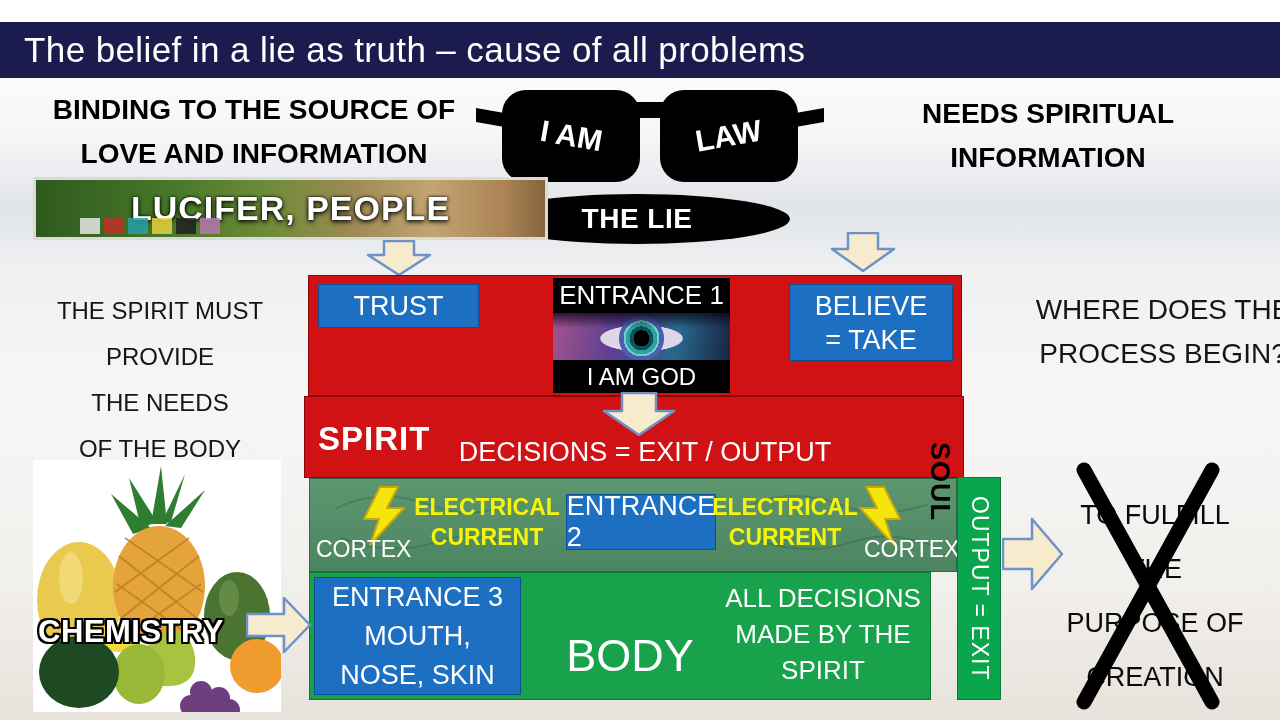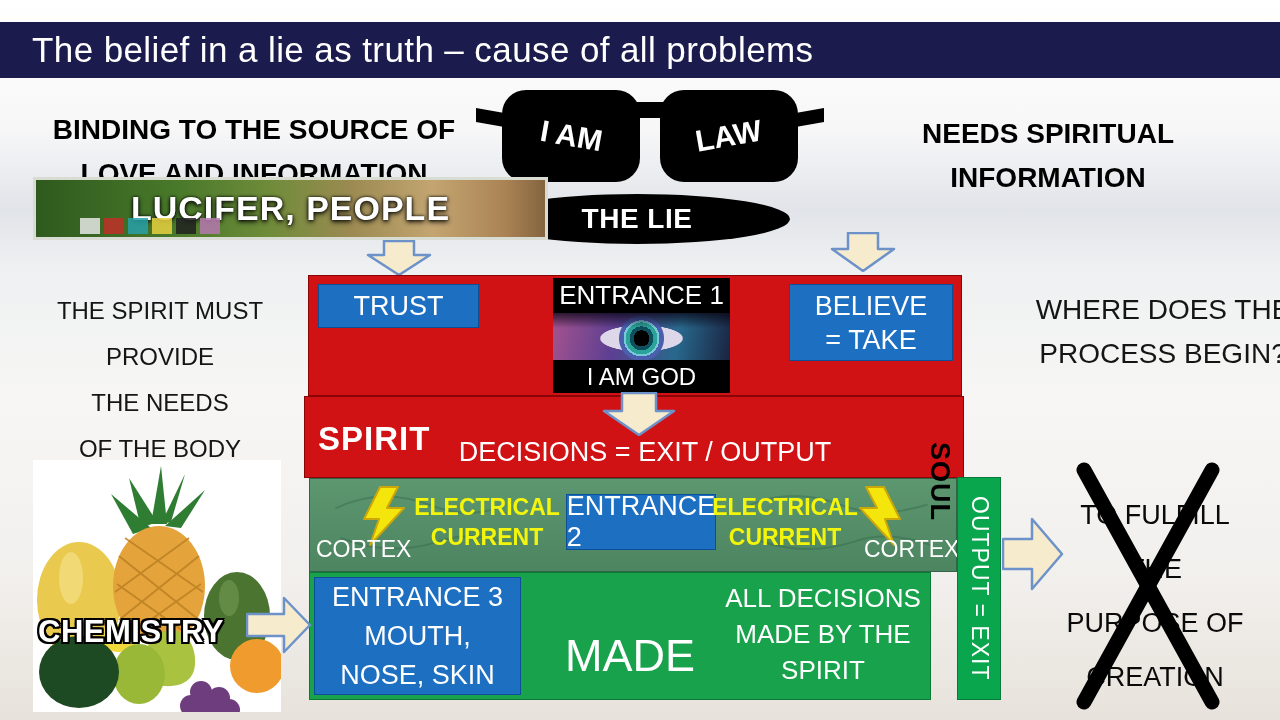--- a/index.html
+++ b/index.html
@@ -6,24 +6,24 @@
   .stage{
     position:relative;width:1280px;height:720px;overflow:hidden;
     font-family:"Liberation Sans", sans-serif;
     background:linear-gradient(180deg,#ffffff 0%,#f7f7f8 18%,#e1e4e9 29%,#eef0f1 37%,#f7f6f5 55%,#f2f0ed 80%,#e7e2db 100%);
   }
   .abs{position:absolute;}
   .flexc{display:flex;align-items:center;justify-content:center;}
   .preline{white-space:pre-line;}
 
   #header{left:0;top:22px;width:1280px;height:56px;background:#1b1b4d;color:#fff;
-    display:flex;align-items:center;padding-left:32px;box-sizing:border-box;
+    display:flex;align-items:center;padding-left:24px;box-sizing:border-box;
     font-size:35px;font-weight:300;letter-spacing:.4px;}
 
-  .h-bold{font-weight:700;color:#000;text-align:center;line-height:44px;margin-top:20px;}
+  .h-bold{font-weight:700;color:#000;text-align:center;line-height:44px;}
   #binding{left:28px;top:88px;width:452px;font-size:28px;}
   #needs{left:852px;top:92px;width:392px;font-size:28px;}
 
   #glasses{left:476px;top:82px;width:348px;height:110px;}
   #thelie{left:484px;top:194px;width:306px;height:50px;background:#000;border-radius:50%;
     color:#fff;font-weight:700;font-size:28px;letter-spacing:.5px;}
 
   #lucifer{left:33px;top:177px;width:515px;height:63px;border:3px solid #d8dcd2;box-sizing:border-box;
     background:linear-gradient(90deg,#2e5a1e 0%,#49792a 28%,#6f8c3a 46%,#9c8a52 62%,#c3a571 78%,#ab8355 92%,#84653f 100%);}
   #lucifer .label{color:#fff;font-weight:700;font-size:34px;letter-spacing:1px;
@@ -199,21 +199,21 @@
     <span>OUTPUT = EXIT</span>
   </div>
   <svg id="arrowOut" class="abs arrow" viewBox="0 0 62 80">
     <polygon points="1,25 30,25 30,5 60,40 30,75 30,55 1,55"></polygon>
   </svg>
 
   <div id="bodyBox" class="abs"></div>
   <div id="ent3" class="abs flexc bluebox preline">ENTRANCE 3
 MOUTH,
 NOSE, SKIN</div>
-  <div id="bodyLbl" class="abs">MADE</div>
+  <div id="bodyLbl" class="abs">BODY</div>
   <div id="allDec" class="abs preline">ALL DECISIONS
 MADE BY THE
 SPIRIT</div>
 
   <div id="chem" class="abs">
     <svg viewBox="0 0 248 252" width="100%" height="100%">
       <rect width="248" height="252" fill="#ffffff"></rect>
       <g fill="#2e7d32">
         <polygon points="118,64 128,6 134,64"></polygon>
         <polygon points="108,68 96,18 124,62"></polygon>

